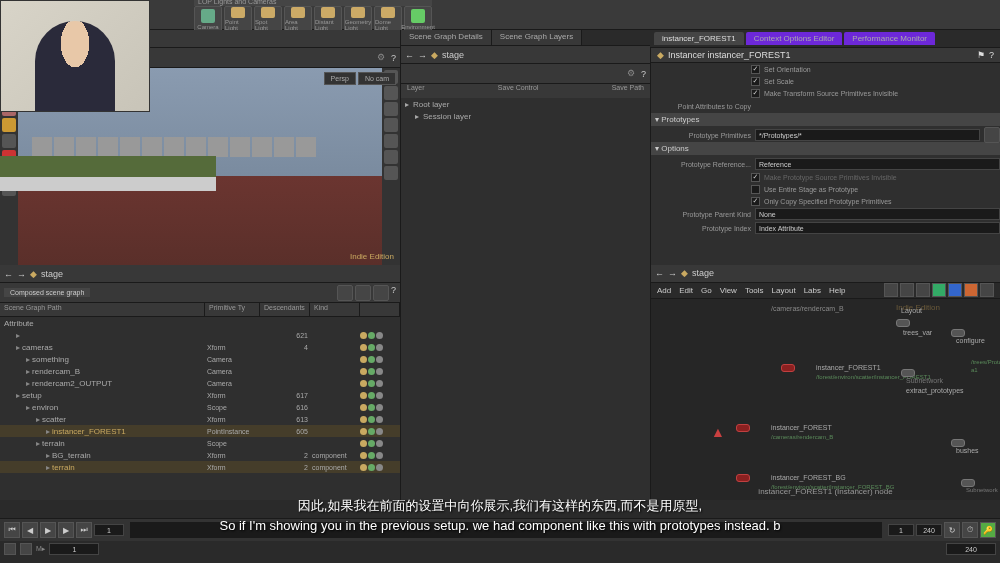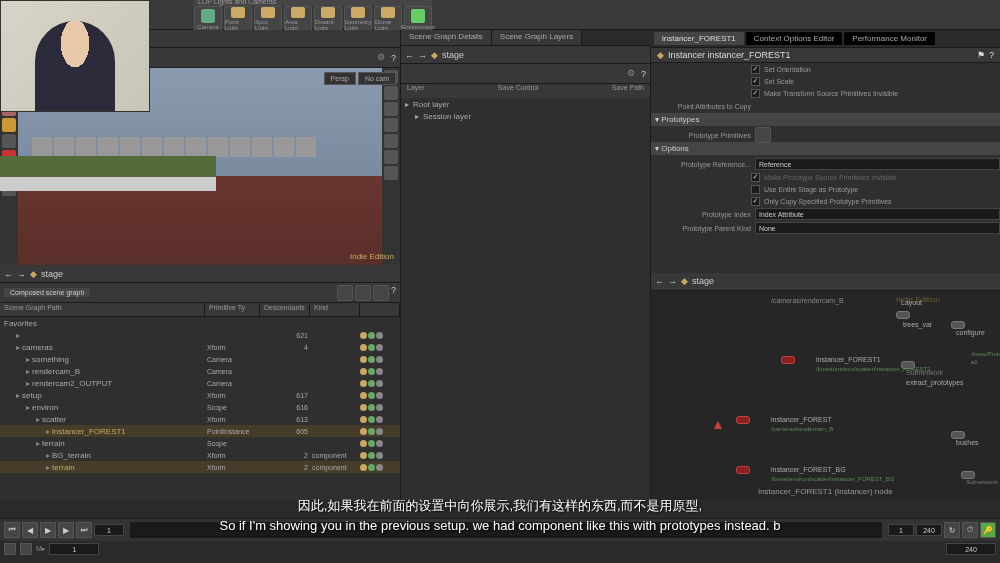--- a/index.html
+++ b/index.html
@@ -4,21 +4,21 @@
 <style>
 * { margin:0; padding:0; box-sizing:border-box; font-family:Arial,sans-serif; }
 body { background:#2a2a2a; color:#ccc; font-size:9px; width:1000px; height:563px; overflow:hidden; position:relative; }
 .top-menu { height:30px; background:#3a3a3a; border-bottom:1px solid #1a1a1a; display:flex; }
 .top-menu-left { width:190px; display:flex; flex-direction:column; padding:2px 4px; gap:1px; }
 .menu-row { display:flex; gap:8px; font-size:7px; color:#999; }
 .top-menu-right { flex:1; display:flex; align-items:center; gap:4px; padding:0 4px; }
 .shelf-btn { width:28px; height:26px; background:#454545; border:1px solid #555; border-radius:2px; display:flex; flex-direction:column; align-items:center; justify-content:center; font-size:6px; color:#999; }
 .shelf-icon { width:14px; height:14px; background:#888; border-radius:2px; margin-bottom:1px; }
 .tab-strip { height:18px; background:#2a2a2a; display:flex; align-items:center; gap:2px; padding:0 4px; font-size:8px; border-bottom:1px solid #1a1a1a; }
-.tab { padding:2px 8px; background:#000000; border-radius:2px 2px 0 0; color:#aaa; }
+.tab { padding:2px 8px; background:#6d28d9; border-radius:2px 2px 0 0; color:#aaa; }
 .tab.active { background:#454545; color:#ddd; }
 .main-area { display:flex; height:470px; }
 .left-col { width:400px; display:flex; flex-direction:column; }
 .mid-col { width:250px; display:flex; flex-direction:column; border-left:1px solid #1a1a1a; }
 .right-col { flex:1; display:flex; flex-direction:column; border-left:1px solid #1a1a1a; }
 .path-bar { height:18px; background:#383838; display:flex; align-items:center; padding:0 4px; gap:4px; border-bottom:1px solid #1a1a1a; }
 .toolbar { height:20px; background:#383838; display:flex; align-items:center; padding:0 4px; gap:2px; border-bottom:1px solid #1a1a1a; }
 .tool-btn { width:16px; height:16px; background:#454545; border:1px solid #555; border-radius:2px; }
 .viewport { flex:1; background:linear-gradient(180deg,#8a9bb0 0%,#7a8b9f 55%,#6b3530 55%,#5a2f2a 100%); position:relative; overflow:hidden; }
 .viewport-controls { position:absolute; top:4px; right:4px; display:flex; gap:2px; }
@@ -243,21 +243,21 @@
     </div>
     <div class="tree-panel">
       <div class="tree-header">
         <span>Scene Graph Path</span>
         <span style="width:55px;">Primitive Ty</span>
         <span style="width:50px;">Descendants</span>
         <span style="width:50px;">Kind</span>
         <span style="width:40px;"></span>
       </div>
       <div class="tree-row">
-          <span class="tree-name">Favorites</span>
+          <span class="tree-name">Attribute</span>
         </div>
       <div id="tree-rows">
           <div class="tree-row">
             <span class="tree-name">
               <span class="indent" style="width:10px"></span>
               <span style="color:#888;">▸</span> 
               <span class=""></span>
             </span>
             <span class="tree-cell" style="width:55px;"></span>
             <span class="tree-cell" style="width:50px;text-align:right;">621</span>
@@ -492,54 +492,74 @@
       <div class="checkbox-row">
           <span class="chk">✓</span>
           <span>Make Transform Source Primitives Invisible</span>
         </div>
       <div class="param-row">
           <span class="param-label">Point Attributes to Copy</span>
         </div>
       <div class="param-group-title">▾ <span>Prototypes</span></div>
       <div class="param-row">
           <span class="param-label">Prototype Primitives</span>
+          <input class="param-input" value="*/Prototypes/*" style="">
           <div class="tool-btn"></div>
         </div>
       <div class="param-group-title">▾ <span>Options</span></div>
       <div class="param-row">
           <span class="param-label">Prototype Reference...</span>
           <input class="param-input" value="Reference" style="">
         </div>
       <div class="checkbox-row">
           <span class="chk">✓</span>
           <span style="color:#666;">Make Prototype Source Primitives Invisible</span>
         </div>
       <div class="checkbox-row">
           <span class="chk"></span>
           <span>Use Entire Stage as Prototype</span>
         </div>
       <div class="checkbox-row">
           <span class="chk">✓</span>
           <span>Only Copy Specified Prototype Primitives</span>
         </div>
       <div class="param-row">
+          <span class="param-label">Prototype Parent Kind</span>
+          <input class="param-input" value="None" style="">
+        </div>
+      <div class="param-row">
           <span class="param-label">Prototype Index</span>
           <input class="param-input" value="Index Attribute" style="">
-        </div>
-      <div class="param-row">
-          <span class="param-label">Prototype Parent Kind</span>
-          <input class="param-input" value="None" style="">
         </div>
     </div>
 
     <div class="path-bar">
       <span>←</span>
       <span>→</span>
       <span class="star-icon">◆</span>
       <span>stage</span>
+    </div>
+    <div class="network-menu">
+      <span>Add</span>
+      <span>Edit</span>
+      <span>Go</span>
+      <span>View</span>
+      <span>Tools</span>
+      <span>Layout</span>
+      <span>Labs</span>
+      <span>Help</span>
+      <div class="network-toolbar-icons">
+        <div class="nt-icon"></div>
+        <div class="nt-icon"></div>
+        <div class="nt-icon"></div>
+        <div class="nt-icon" style="background:#3a6;"></div>
+        <div class="nt-icon" style="background:#36c;"></div>
+        <div class="nt-icon" style="background:#c63;"></div>
+        <div class="nt-icon"></div>
+      </div>
     </div>
     <div class="network-view">
       <div class="right-watermark">Indie Edition</div>
       <div class="node-label" style="top:6px;left:120px;color:#888;">/cameras/rendercam_B</div>
 
       <div class="warn-tri" style="top:125px;left:60px;">▲</div>
 
       <div class="node node-red" style="top:65px;left:130px;"></div>
       <div class="node-label" style="top:65px;left:165px;">instancer_FOREST1</div>
       <div class="node-label" style="top:75px;left:165px;color:#5a8a5a;font-size:6px;">/forest/environ/scatter/instancer_FOREST1</div>

